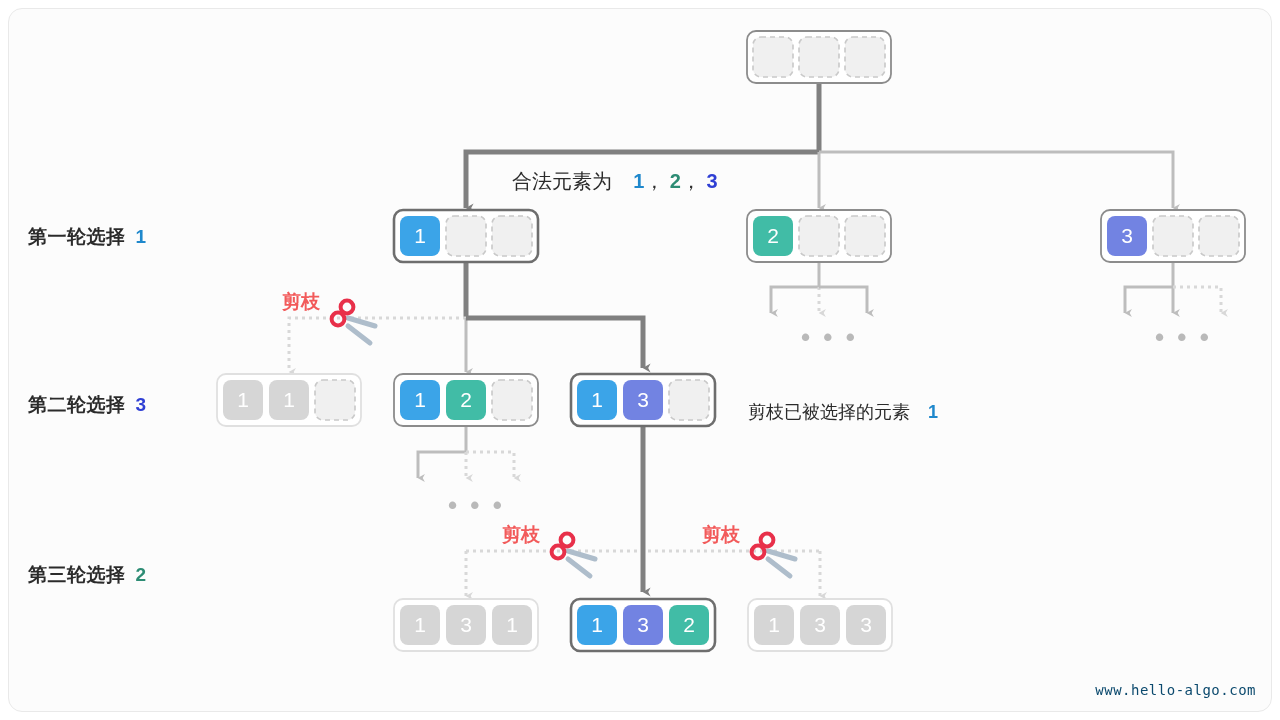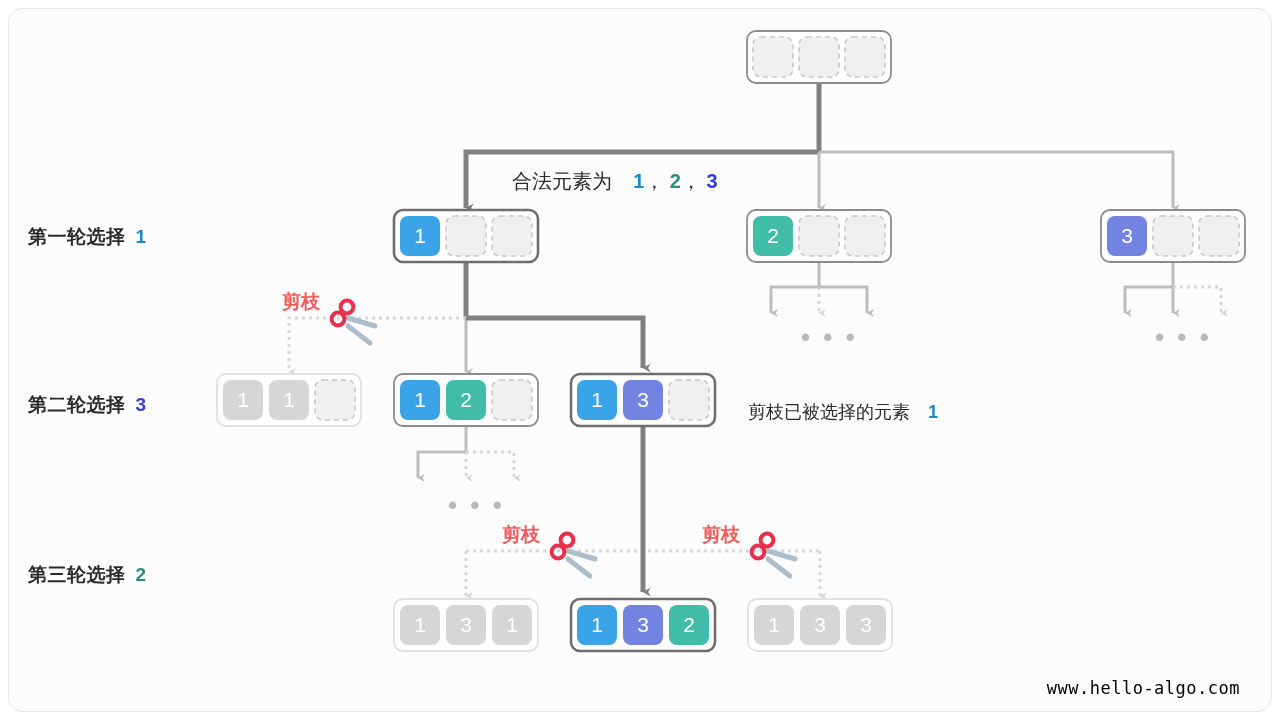--- a/index.html
+++ b/index.html
@@ -33,23 +33,23 @@
   .note{
     position:absolute;
     font-size:18px;color:#2b2b2b;white-space:nowrap;line-height:30px;
   }
   .note .val{font-weight:bold;}
   .prune-label{
     position:absolute;
     font-size:19px;font-weight:bold;color:#f25a5a;white-space:nowrap;
   }
   .watermark{
-    position:absolute;right:40px;bottom:22px;
+    position:absolute;right:24px;bottom:22px;
     font-family:"DejaVu Sans Mono","Liberation Mono",monospace;
-    font-size:17px;color:#000000;letter-spacing:0.5px;
+    font-size:14px;color:#0c4a6e;letter-spacing:0.5px;
   }
   .c-blue{color:#1f88cc;}
   .c-green{color:#2d8c74;}
   .c-indigo{color:#2f3fd4;}
   .dots{
     position:absolute;font-size:26px;color:#b9b9b9;letter-spacing:3px;
     font-weight:bold;line-height:10px;
   }
 </style>
 </head>

